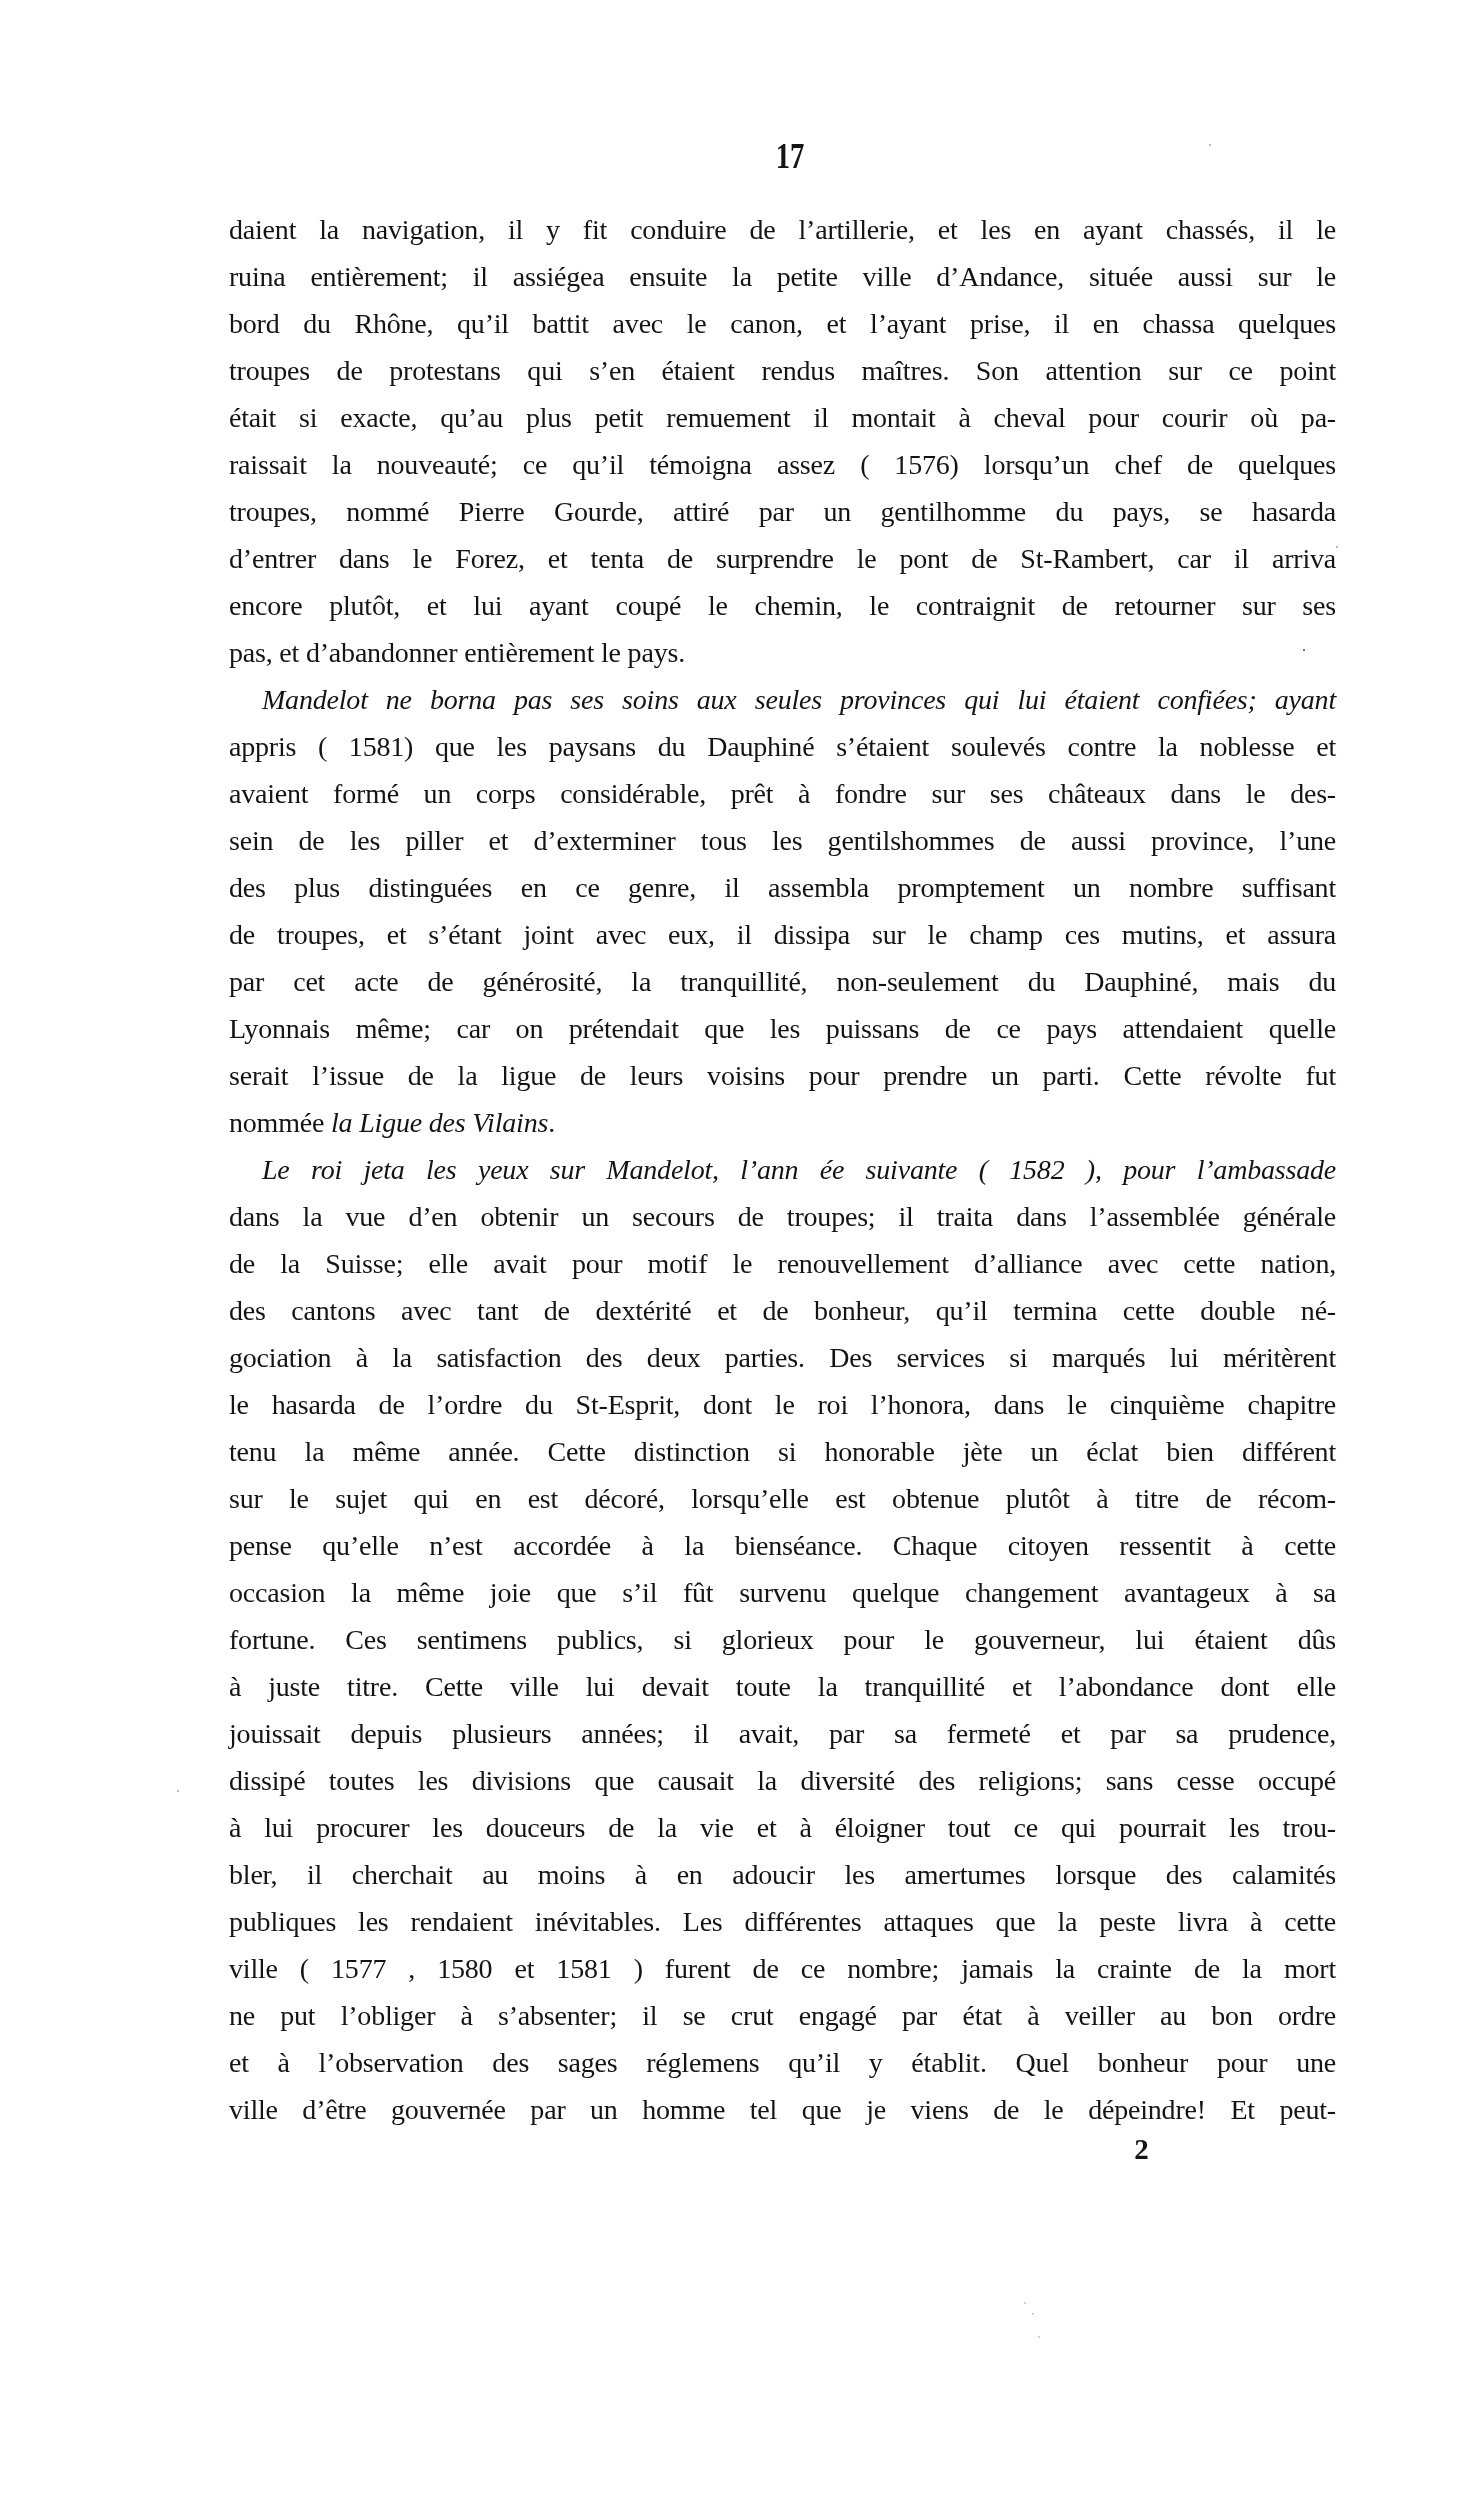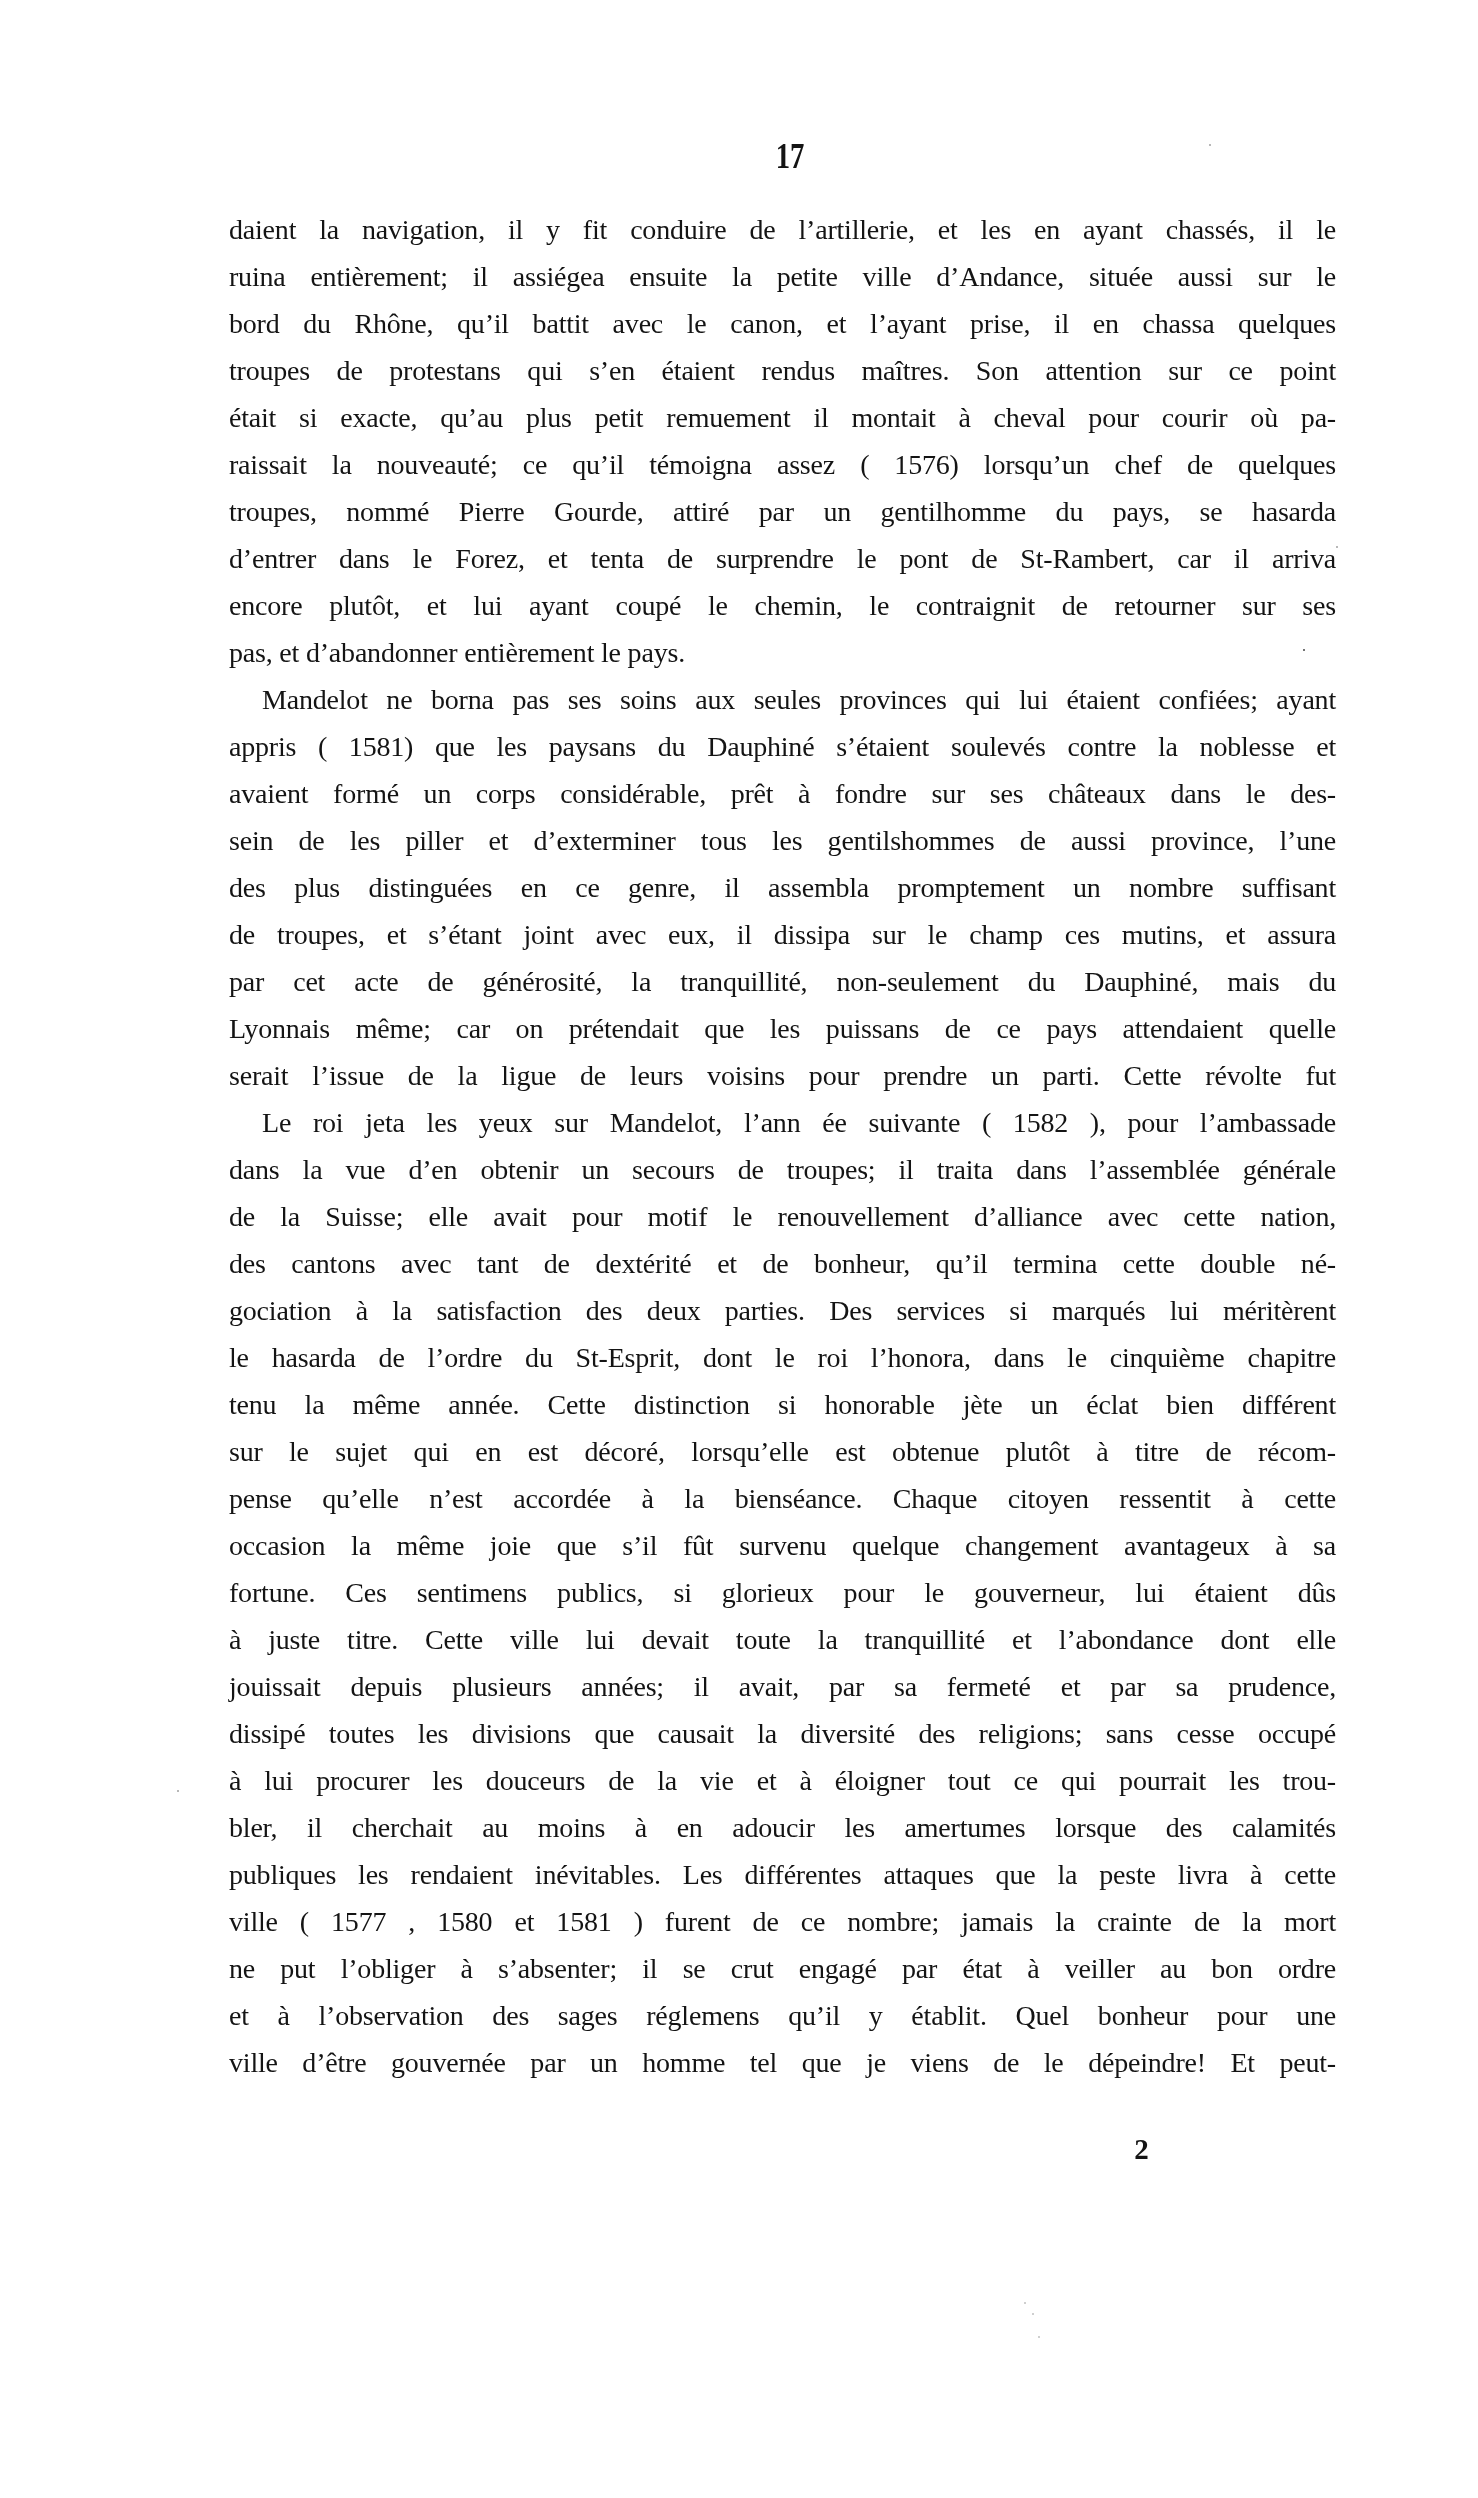--- a/index.html
+++ b/index.html
@@ -38,20 +38,21 @@
     line-height: 47px;
     font-size: 28px;
     white-space: nowrap;
     text-align: justify;
     text-align-last: justify;
     letter-spacing: -0.2px;
     overflow: visible;
   }
   .line.indent {
     padding-left: 33px;
+    font-style: italic;
   }
   .line.last {
     text-align-last: left;
   }
   .line .italic {
     font-style: italic;
   }
   .signature-mark {
     position: absolute;
     left: 1122px;
@@ -95,20 +96,21 @@
     <div>
       <span class="line indent">Mandelot ne borna pas ses soins aux seules provinces qui lui étaient confiées; ayant</span>
       <span class="line">appris ( 1581) que les paysans du Dauphiné s’étaient soulevés contre la noblesse et</span>
       <span class="line">avaient formé un corps considérable, prêt à fondre sur ses châteaux dans le des-</span>
       <span class="line">sein de les piller et d’exterminer tous les gentilshommes de aussi province, l’une</span>
       <span class="line">des plus distinguées en ce genre, il assembla promptement un nombre suffisant</span>
       <span class="line">de troupes, et s’étant joint avec eux, il dissipa sur le champ ces mutins, et assura</span>
       <span class="line">par cet acte de générosité, la tranquillité, non-seulement du Dauphiné, mais du</span>
       <span class="line">Lyonnais même; car on prétendait que les puissans de ce pays attendaient quelle</span>
       <span class="line">serait l’issue de la ligue de leurs voisins pour prendre un parti. Cette révolte fut</span>
+      <span class="line last"><span>nommée </span><span class="italic">la Ligue des Vilains</span><span>.</span></span>
     </div>
 
     <div>
       <span class="line indent">Le roi jeta les yeux sur Mandelot, l’ann ée suivante ( 1582 ), pour l’ambassade</span>
       <span class="line">dans la vue d’en obtenir un secours de troupes; il traita dans l’assemblée générale</span>
       <span class="line">de la Suisse; elle avait pour motif le renouvellement d’alliance avec cette nation,</span>
       <span class="line">des cantons avec tant de dextérité et de bonheur, qu’il termina cette double né-</span>
       <span class="line">gociation à la satisfaction des deux parties. Des services si marqués lui méritèrent</span>
       <span class="line">le hasarda de l’ordre du St-Esprit, dont le roi l’honora, dans le cinquième chapitre</span>
       <span class="line">tenu la même année. Cette distinction si honorable jète un éclat bien différent</span>

